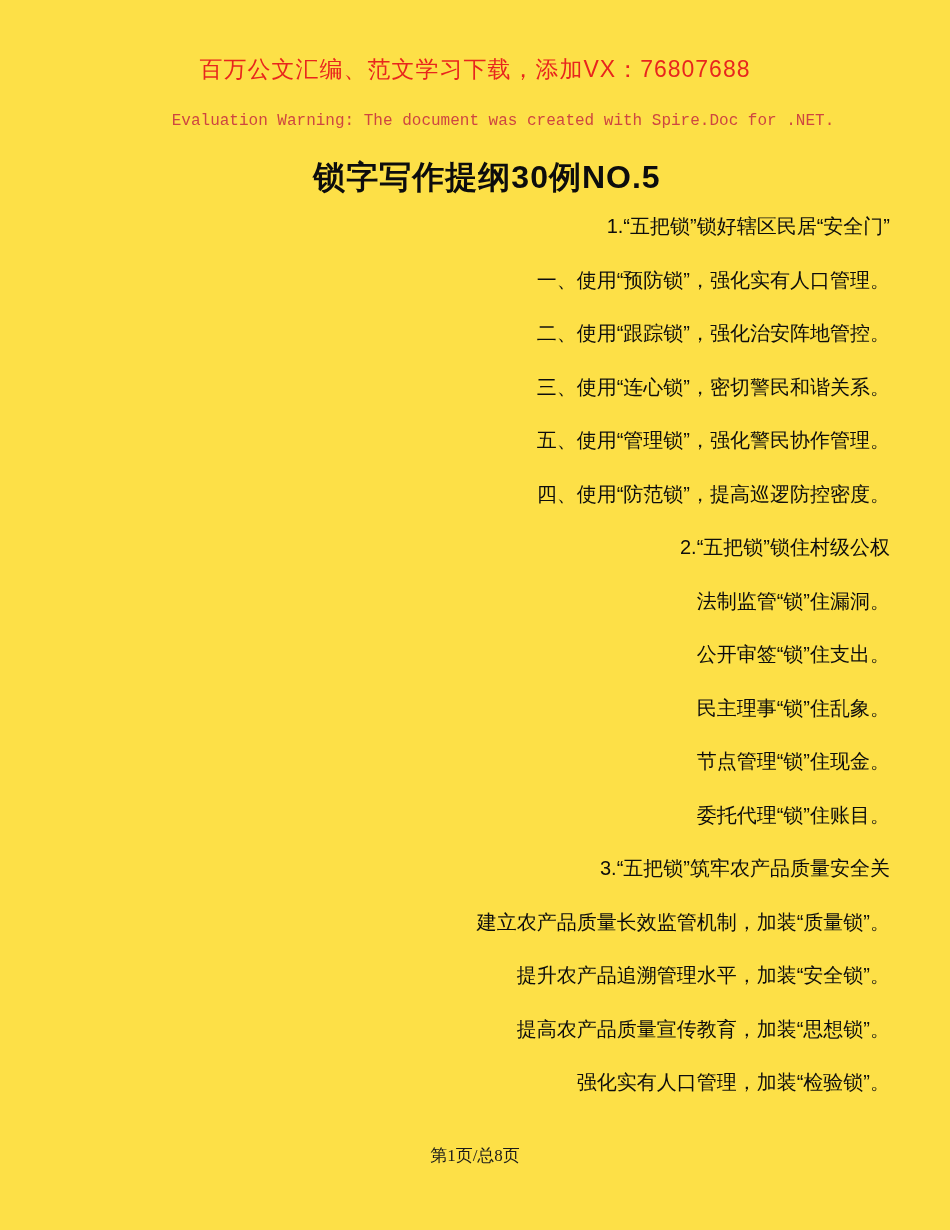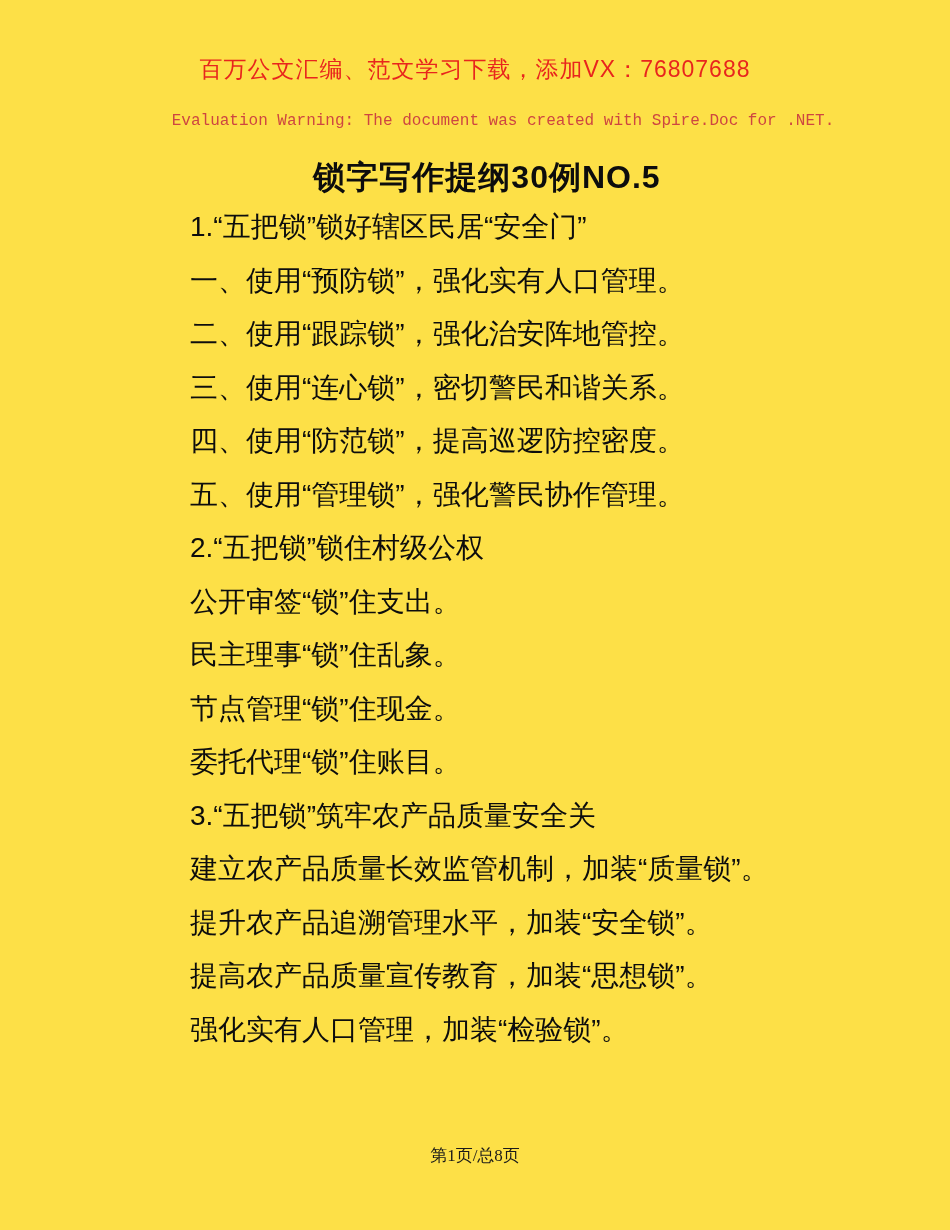--- a/index.html
+++ b/index.html
@@ -47,25 +47,26 @@
     color: #0d0d0d;
   }
   .body-text {
     position: absolute;
     top: 200px;
     left: 142px;
     right: 60px;
   }
   .body-text p {
     margin: 0;
-    font-size: 28px;
+    font-size: 20px;
     line-height: 53.5px;
     text-indent: 48px;
     white-space: nowrap;
     color: #0d0d0d;
+    text-align: right;
   }
   .page-footer {
     position: absolute;
     top: 1136px;
     left: 0;
     width: 100%;
     text-align: center;
     font-size: 17px;
     color: #1a1a1a;
     font-family: "Liberation Serif", serif;
@@ -81,23 +82,24 @@
 
   <div class="eval-warning">Evaluation Warning: The document was created with Spire.Doc for .NET.</div>
 
   <h1 class="doc-title" style="margin:4px;padding-left:8px;">锁字写作提纲30例NO.5</h1>
 
   <div class="body-text">
     <p>1.“五把锁”锁好辖区民居“安全门”</p>
     <p>一、使用“预防锁”，强化实有人口管理。</p>
     <p>二、使用“跟踪锁”，强化治安阵地管控。</p>
     <p>三、使用“连心锁”，密切警民和谐关系。</p>
+    <p>五、使用“管理锁”，强化警民协作管理。</p>
     <p>四、使用“防范锁”，提高巡逻防控密度。</p>
-    <p>五、使用“管理锁”，强化警民协作管理。</p>
     <p>2.“五把锁”锁住村级公权</p>
+    <p>法制监管“锁”住漏洞。</p>
     <p>公开审签“锁”住支出。</p>
     <p>民主理事“锁”住乱象。</p>
     <p>节点管理“锁”住现金。</p>
     <p>委托代理“锁”住账目。</p>
     <p>3.“五把锁”筑牢农产品质量安全关</p>
     <p>建立农产品质量长效监管机制，加装“质量锁”。</p>
     <p>提升农产品追溯管理水平，加装“安全锁”。</p>
     <p>提高农产品质量宣传教育，加装“思想锁”。</p>
     <p>强化实有人口管理，加装“检验锁”。</p>
   </div>

